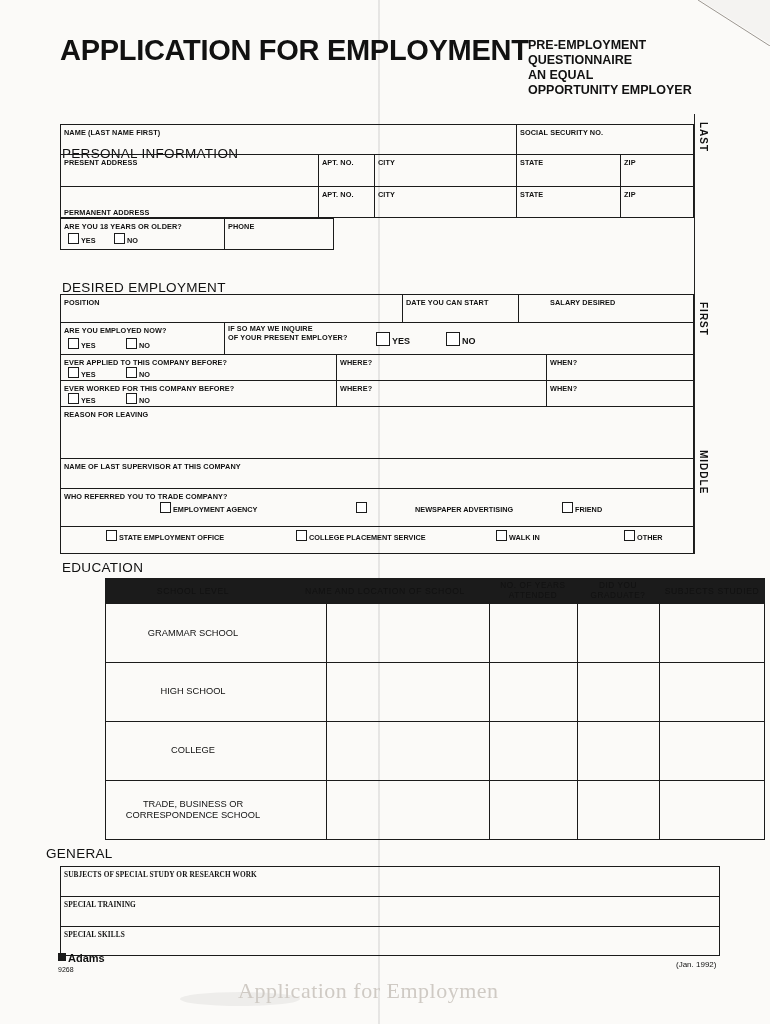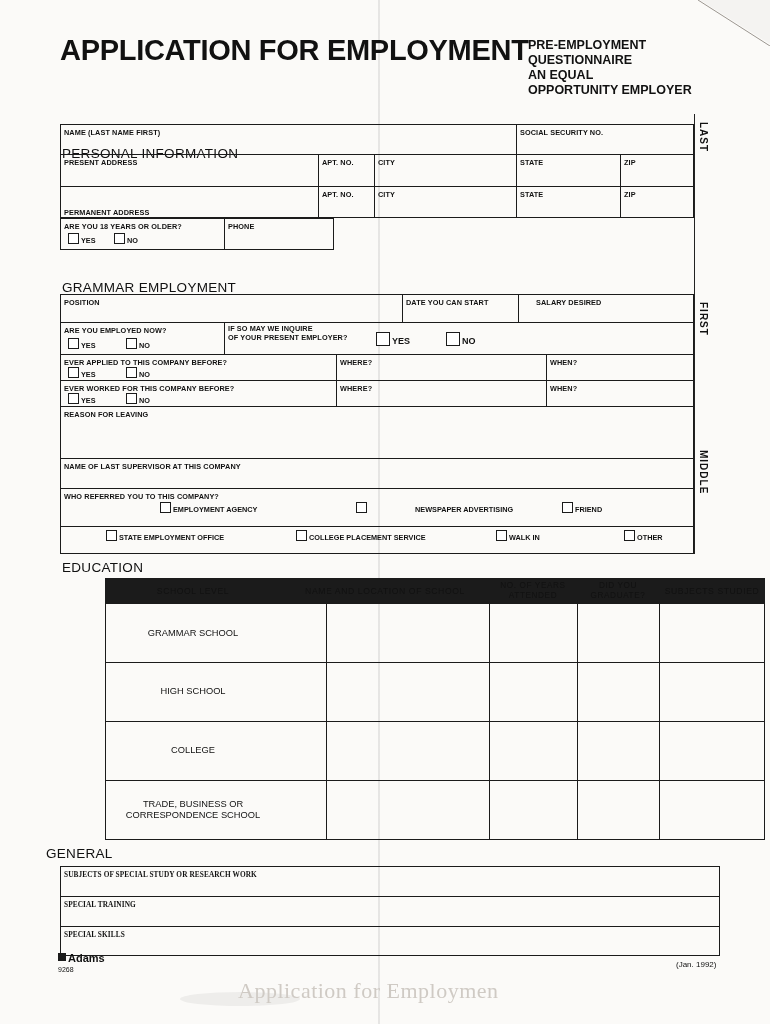--- a/index.html
+++ b/index.html
@@ -172,21 +172,21 @@
 
     <div class="box" style="left:14px;top:200px;width:274px;height:32px;"></div>
     <div class="ln" style="left:178px;top:200px;width:1px;height:32px;"></div>
     <div class="lbl" style="left:18px;top:204px;">ARE YOU 18 YEARS OR OLDER?</div>
     <div class="lbl" style="left:182px;top:204px;">PHONE</div>
     <div class="cb" style="left:22px;top:215px;"></div>
     <div class="cbl" style="left:35px;top:218px;">YES</div>
     <div class="cb" style="left:68px;top:215px;"></div>
     <div class="cbl" style="left:81px;top:218px;">NO</div>
 
-    <div class="sec-title" style="left:16px;top:262px;">GRAMMAR EMPLOYMENT</div>
+    <div class="sec-title" style="left:16px;top:262px;">DESIRED EMPLOYMENT</div>
 
     <div class="box" style="left:14px;top:276px;width:634px;height:260px;"></div>
 
     <div class="ln" style="left:14px;top:304px;width:634px;height:1px;"></div>
     <div class="ln" style="left:14px;top:336px;width:634px;height:1px;"></div>
     <div class="ln" style="left:14px;top:362px;width:634px;height:1px;"></div>
     <div class="ln" style="left:14px;top:388px;width:634px;height:1px;"></div>
     <div class="ln" style="left:14px;top:440px;width:634px;height:1px;"></div>
     <div class="ln" style="left:14px;top:470px;width:634px;height:1px;"></div>
     <div class="ln" style="left:14px;top:508px;width:634px;height:1px;"></div>
@@ -194,21 +194,21 @@
     <div class="ln" style="left:356px;top:276px;width:1px;height:28px;"></div>
     <div class="ln" style="left:472px;top:276px;width:1px;height:28px;"></div>
 
     <div class="ln" style="left:178px;top:304px;width:1px;height:32px;"></div>
 
     <div class="ln" style="left:290px;top:336px;width:1px;height:52px;"></div>
     <div class="ln" style="left:500px;top:336px;width:1px;height:52px;"></div>
 
     <div class="lbl" style="left:18px;top:280px;">POSITION</div>
     <div class="lbl" style="left:360px;top:280px;">DATE YOU CAN START</div>
-    <div class="lbl" style="left:490px;top:280px;">SALARY DESIRED</div>
+    <div class="lbl" style="left:504px;top:280px;">SALARY DESIRED</div>
 
     <div class="lbl" style="left:18px;top:308px;">ARE YOU EMPLOYED NOW?</div>
     <div class="cb" style="left:22px;top:320px;"></div>
     <div class="cbl" style="left:35px;top:323px;">YES</div>
     <div class="cb" style="left:80px;top:320px;"></div>
     <div class="cbl" style="left:93px;top:323px;">NO</div>
 
     <div class="lbl2" style="left:182px;top:307px;width:150px;">IF SO MAY WE INQUIRE</div>
     <div class="lbl2" style="left:182px;top:316px;width:170px;">OF YOUR PRESENT EMPLOYER?</div>
     <div class="cb" style="left:330px;top:314px;width:14px;height:14px;"></div>
@@ -227,21 +227,21 @@
     <div class="lbl" style="left:18px;top:366px;">EVER WORKED FOR THIS COMPANY BEFORE?</div>
     <div class="cb" style="left:22px;top:375px;"></div>
     <div class="cbl" style="left:35px;top:378px;">YES</div>
     <div class="cb" style="left:80px;top:375px;"></div>
     <div class="cbl" style="left:93px;top:378px;">NO</div>
     <div class="lbl" style="left:294px;top:366px;">WHERE?</div>
     <div class="lbl" style="left:504px;top:366px;">WHEN?</div>
 
     <div class="lbl" style="left:18px;top:392px;">REASON FOR LEAVING</div>
     <div class="lbl" style="left:18px;top:444px;">NAME OF LAST SUPERVISOR AT THIS COMPANY</div>
-    <div class="lbl" style="left:18px;top:474px;">WHO REFERRED YOU TO THIS COMPANY?</div>
+    <div class="lbl" style="left:18px;top:474px;">WHO REFERRED YOU TO TRADE COMPANY?</div>
 
     <div class="cb" style="left:114px;top:484px;"></div>
     <div class="cbl" style="left:127px;top:487px;">EMPLOYMENT AGENCY</div>
     <div class="cb" style="left:310px;top:484px;"></div>
     <div class="cbl" style="left:323px;top:487px;padding-left:46px;">NEWSPAPER ADVERTISING</div>
     <div class="cb" style="left:516px;top:484px;"></div>
     <div class="cbl" style="left:529px;top:487px;">FRIEND</div>
 
     <div class="cb" style="left:60px;top:512px;"></div>
     <div class="cbl" style="left:73px;top:515px;">STATE EMPLOYMENT OFFICE</div>

